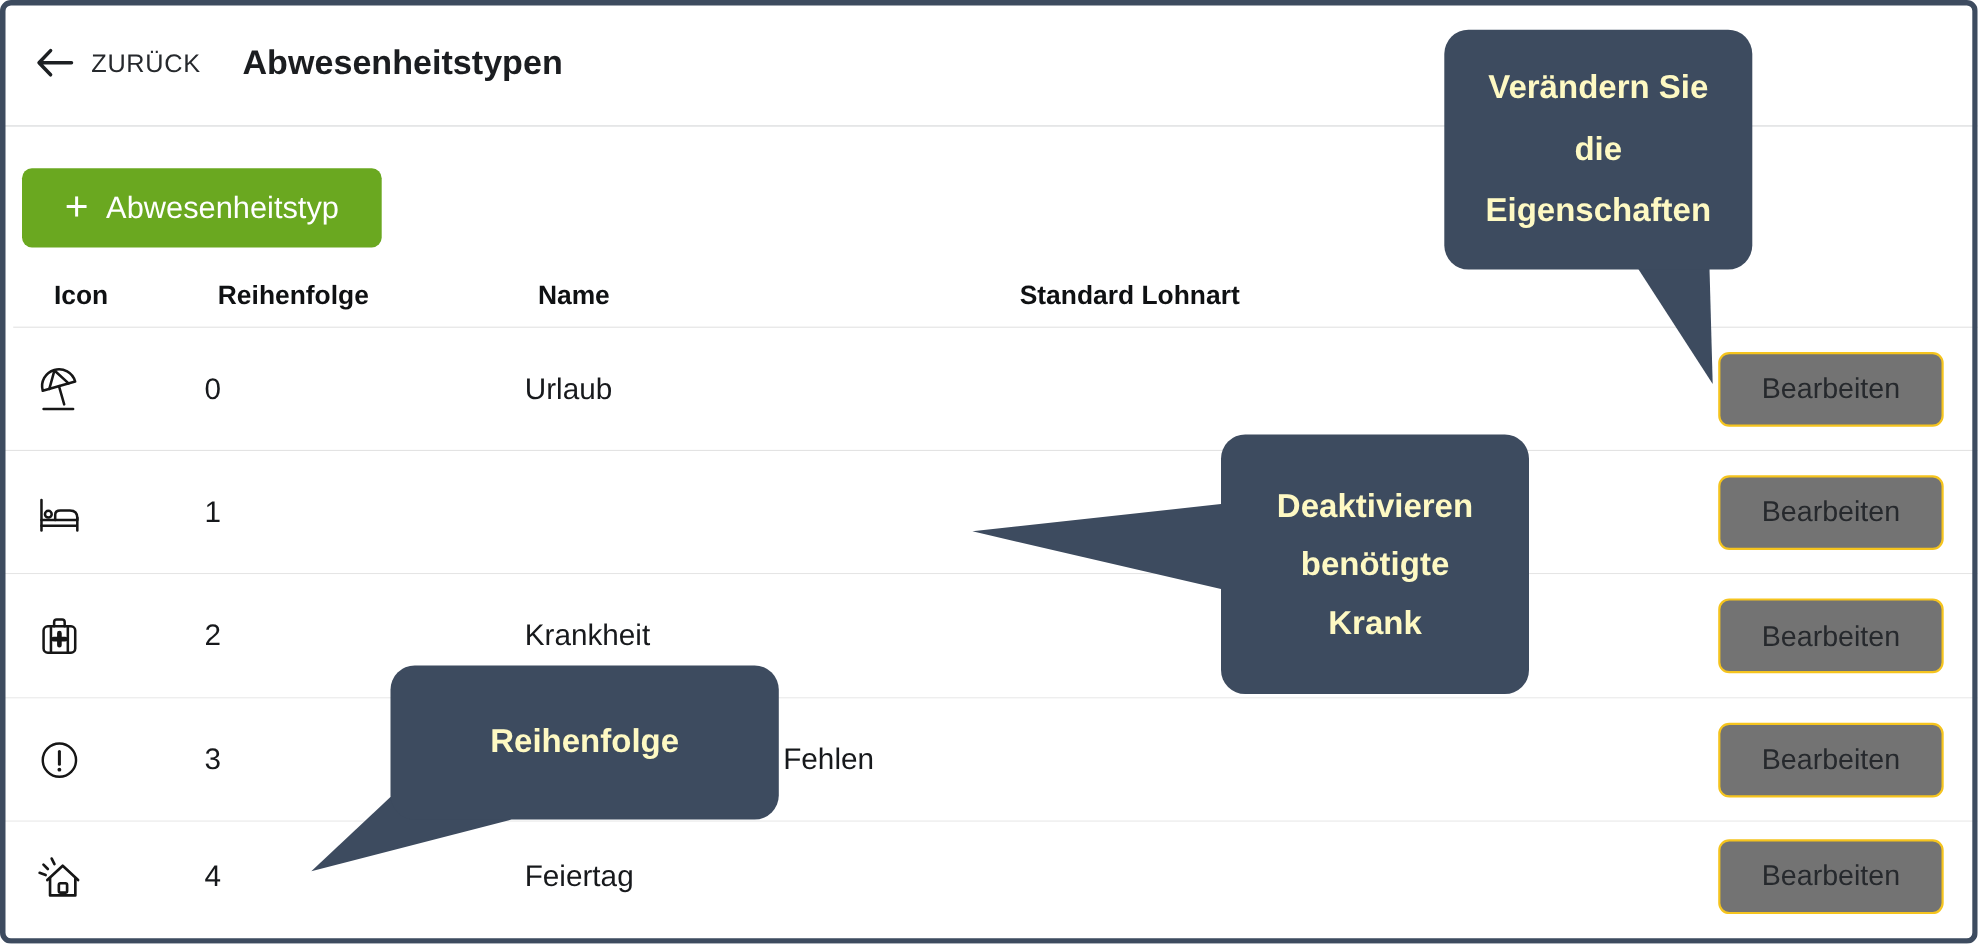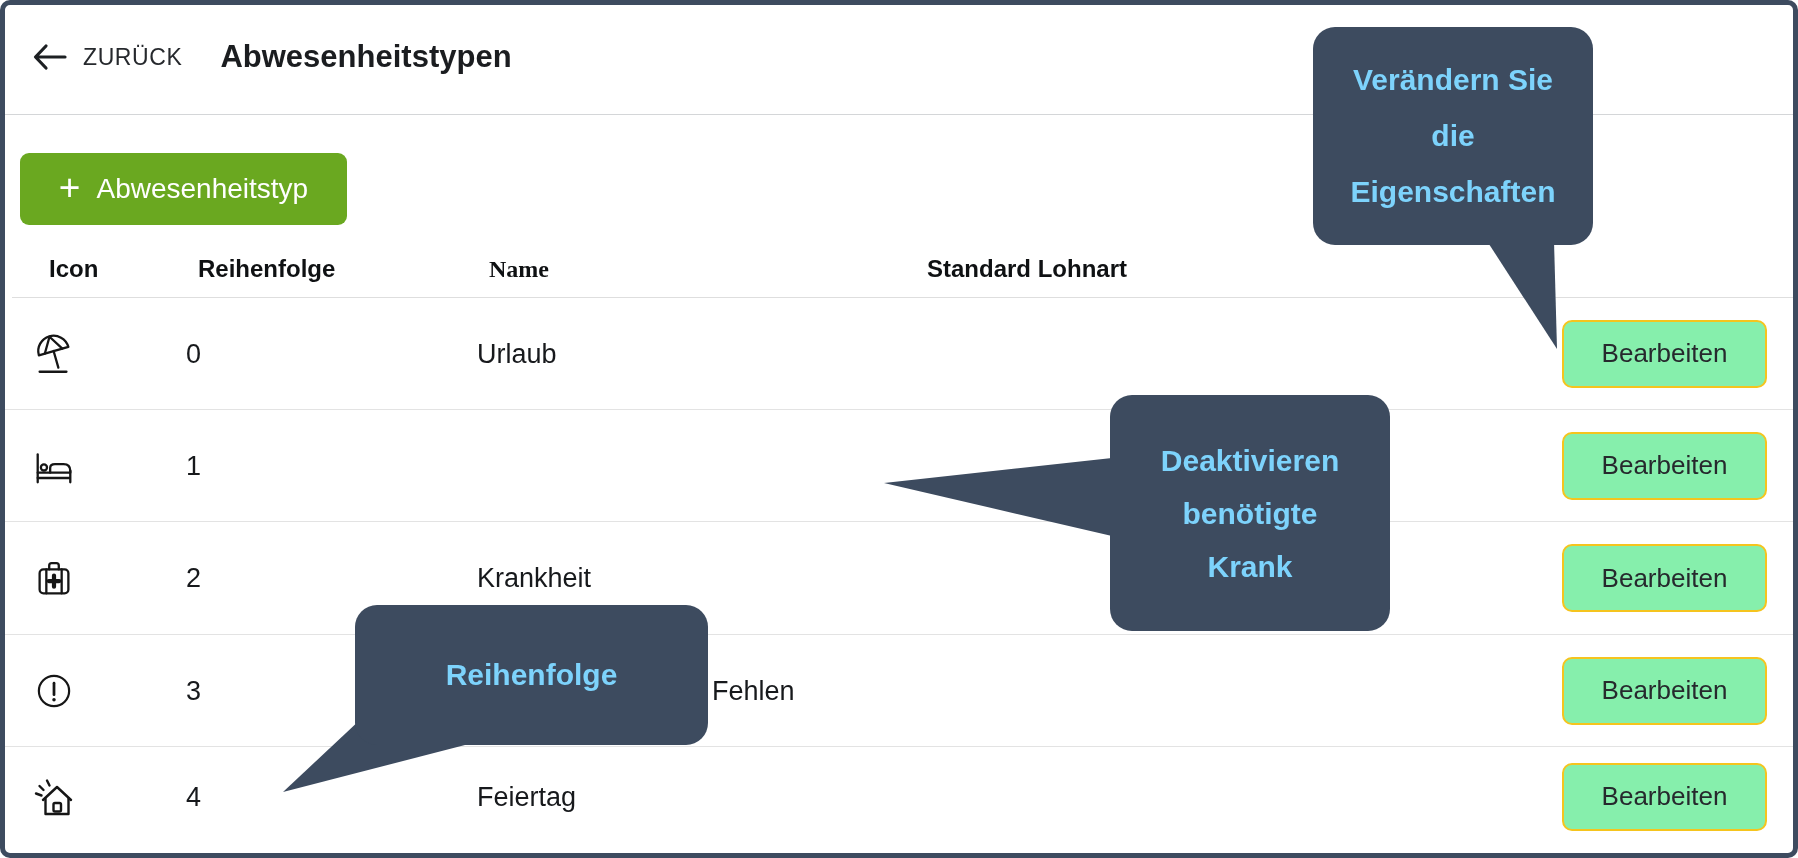--- a/index.html
+++ b/index.html
@@ -30,40 +30,40 @@
   .add-btn .plus{font-size:37px;font-weight:300;line-height:1;margin-top:-3px;}
   
   .thead{
     position:absolute;left:12px;top:240px;width:1798px;height:58px;box-sizing:border-box;
     border-bottom:1px solid #dedede;
   }
   .thead span{
     position:absolute;top:50%;transform:translateY(-50%);
     font-size:24px;font-weight:700;color:#0f1113;white-space:nowrap;
   }
-  .col-icon{left:37px;} .col-order{left:186px;} .col-name{left:477px;font-family:Liberation Serif, serif;} .col-lohnart{left:915px;}
+  .col-icon{left:37px;} .col-order{left:186px;} .col-name{left:477px;} .col-lohnart{left:915px;}
   .row{position:absolute;left:0;width:1798px;box-sizing:border-box;border-bottom:1px solid #e3e3e3;background:#fff;}
   .r0{top:298px;height:112px;} .r1{top:410px;height:112px;} .r2{top:522px;height:113px;}
   .r3{top:635px;height:112px;} .r4{top:747px;height:99px;border-bottom:none;}
   .cell{position:absolute;top:50%;transform:translateY(-50%);font-size:27px;color:#17191c;white-space:nowrap;}
   .c-icon{left:30px;width:48px;height:48px;display:flex;align-items:center;justify-content:center;}
   .c-icon svg{display:block;}
   .c-order{left:186px;}
   .c-name{left:477px;}
   .r3 .c-name{left:712px;} 
   .edit-btn{
     position:absolute;left:1562px;top:50%;transform:translateY(-50%);
-    width:205px;height:68px;box-sizing:border-box;background:#86efac;
+    width:205px;height:68px;box-sizing:border-box;background:#737373;
     border:2.5px solid #f5c41e;border-radius:10px;color:#26292d;
     font-family:inherit;font-size:26px;cursor:pointer;
   }
   
   .tails{position:absolute;left:0;top:0;z-index:40;pointer-events:none;}
   .tooltip{
-    position:absolute;background:#3d4b5f;color:#7dd3fc;border-radius:22px;z-index:50;
+    position:absolute;background:#3d4b5f;color:#fef9c3;border-radius:22px;z-index:50;
     display:flex;flex-direction:column;align-items:center;justify-content:center;
     text-align:center;font-weight:600;font-size:30px;
   }
   .tt-eigenschaften{left:1313px;top:27px;width:280px;height:218px;line-height:56px;}
   .tt-deaktivieren{left:1110px;top:395px;width:280px;height:236px;line-height:53px;}
   .tt-reihenfolge{left:355px;top:605px;width:353px;height:140px;line-height:54px;}
   .icon-stroke{stroke:#161616;fill:none;stroke-width:2.4;stroke-linecap:round;stroke-linejoin:round;}
 </style>
 </head>
 <body>

